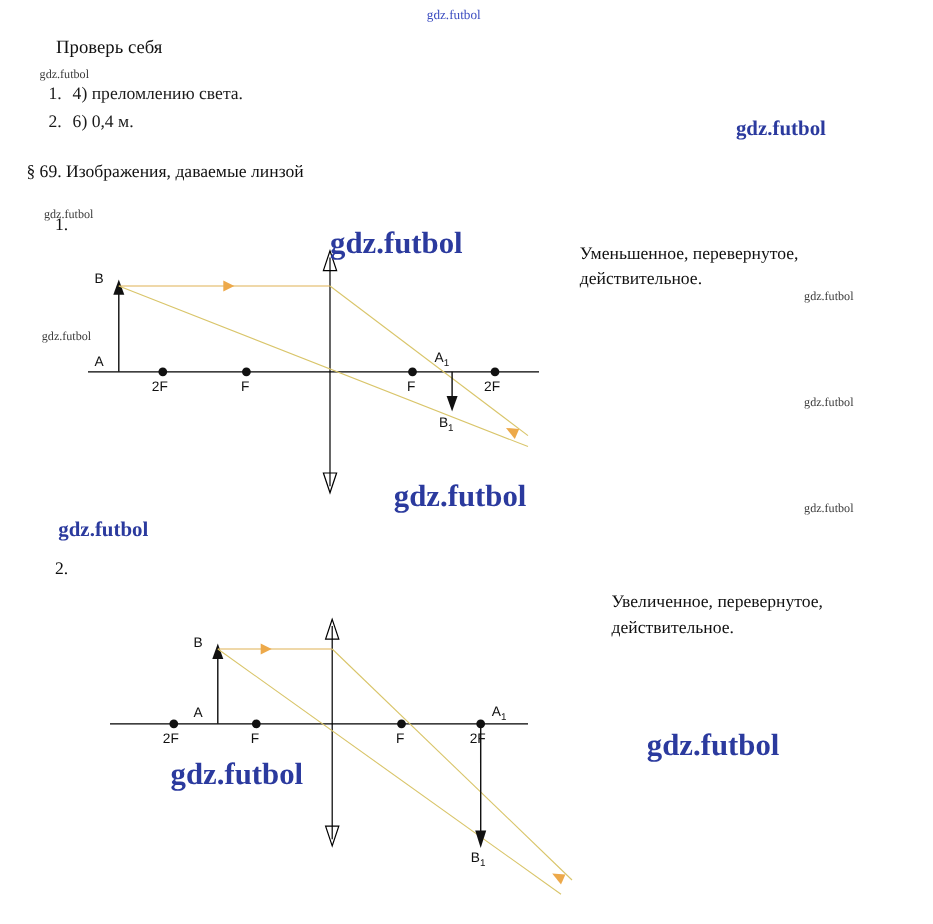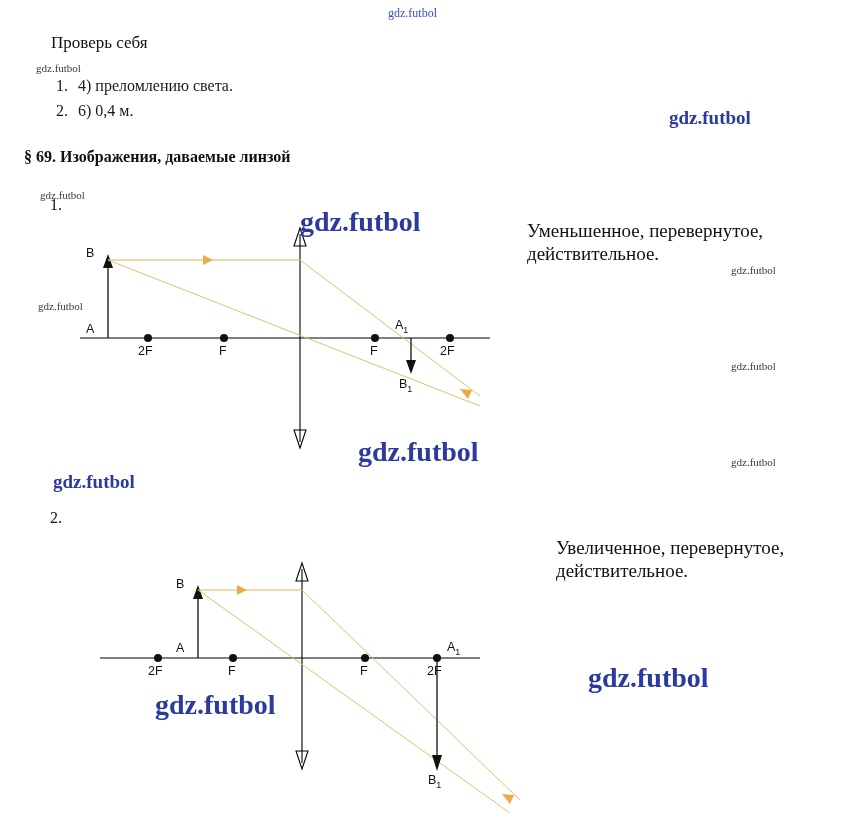--- a/index.html
+++ b/index.html
@@ -54,41 +54,40 @@
     position: absolute;
     left: 34px;
     top: 73px;
     margin: 0;
     padding-left: 26px;
     font-size: 16px;
     line-height: 25px;
   }
   ol.answers li {
     padding-left: 6px;
-    margin-left: 12px;
   }
   #section-heading {
     position: absolute;
     left: 24px;
     top: 148px;
     font-size: 16px;
-    font-weight: bold;
+    font-weight: normal;
     color: #111;
   }
   .item-num {
     position: absolute;
     font-size: 16px;
     color: #111;
   }
   #item-1-num { left: 50px; top: 196px; }
   #item-2-num { left: 50px; top: 509px; }
 
   .caption {
     position: absolute;
-    font-size: 19px;
+    font-size: 16px;
     line-height: 23px;
     color: #111;
     width: 300px;
   }
   #caption-1 { left: 527px; top: 219px; }
   #caption-2 { left: 556px; top: 536px; }
 
   .diagram {
     position: absolute;
   }

